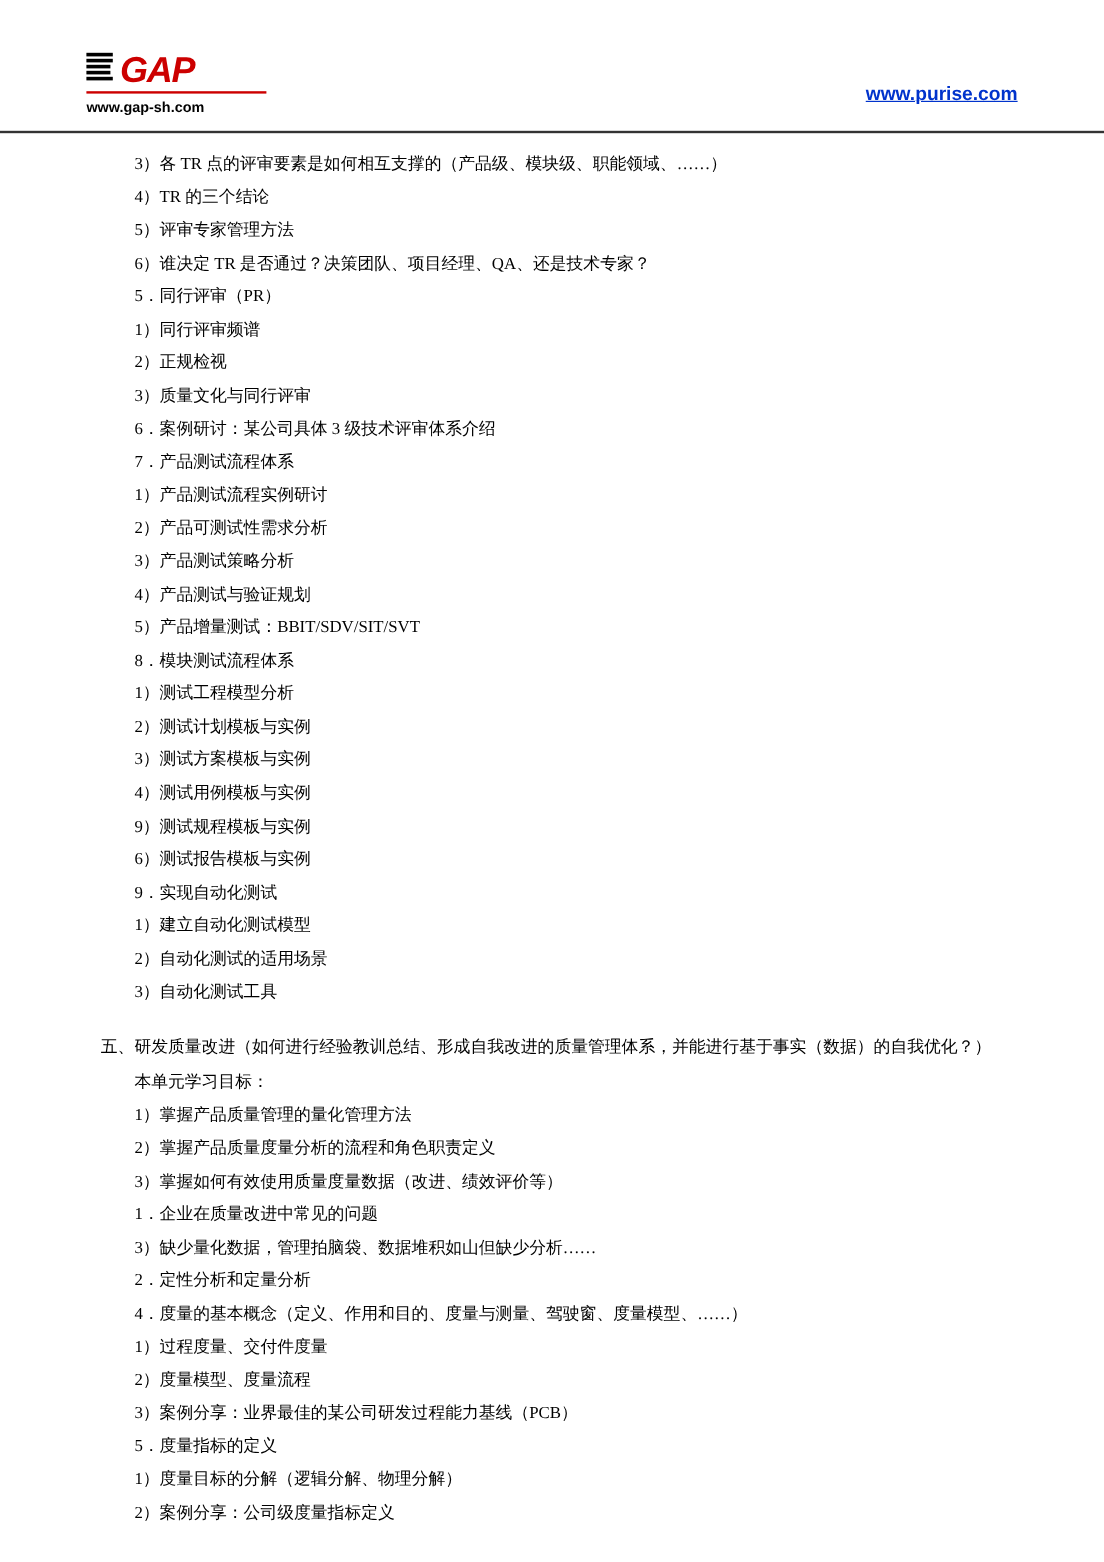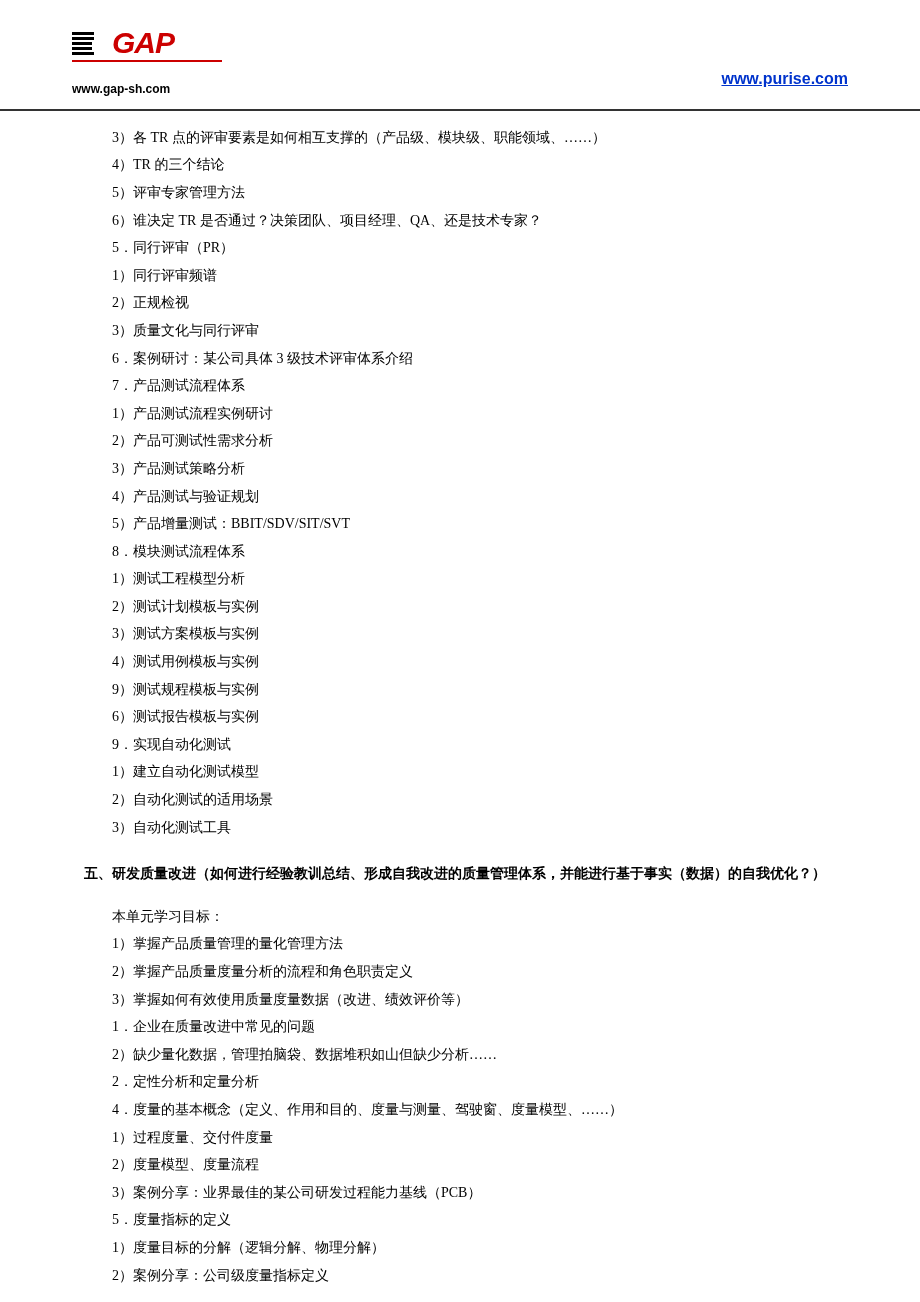--- a/index.html
+++ b/index.html
@@ -19,22 +19,23 @@
       padding: 28px 72px 8px 72px;
       border-bottom: 2px solid #333;
       margin-bottom: 14px;
     }
     .logo-block {
       display: flex;
       flex-direction: column;
     }
     .logo-row {
       display: flex;
-      align-items: center;
-      gap: 16px;
+      align-items: flex-start;
+      gap: 4px;
+      margin-top: 16px;
     }
     .logo-bars {
       display: flex;
       flex-direction: column;
       gap: 2px;
     }
     .logo-bars span {
       display: block;
       width: 22px;
       height: 3px;
@@ -58,42 +59,42 @@
       height: 2px;
       background: #c00;
       width: 150px;
       margin-top: 2px;
     }
     .logo-url {
       font-family: Arial, sans-serif;
       font-size: 12px;
       font-weight: bold;
       color: #000;
-      margin-top: 16px;
+      margin-top: 0;
     }
     .right-url {
       font-family: Arial, sans-serif;
       font-size: 16px;
       font-weight: bold;
       color: #0033cc;
       text-decoration: underline;
       padding-bottom: 6px;
     }
     .content {
       padding: 0 84px 40px 84px;
     }
     .line {
       text-indent: 2em;
       margin-bottom: 1px;
     }
     .heading {
-      font-weight: bold;
+      font-weight: normal;
       text-indent: 0;
       margin-top: 20px;
-      margin-bottom: 16px;
+      margin-bottom: 2px;
     }
   </style>
 </head>
 <body>
 
 <div class="header">
   <div class="logo-block">
     <div class="logo-row">
       <div class="logo-bars">
         <span></span>
@@ -141,21 +142,21 @@
   </div>
 
   <div class="heading">五、研发质量改进（如何进行经验教训总结、形成自我改进的质量管理体系，并能进行基于事实（数据）的自我优化？）</div>
 
   <div>
     <div class="line">本单元学习目标：</div>
     <div class="line">1）掌握产品质量管理的量化管理方法</div>
     <div class="line">2）掌握产品质量度量分析的流程和角色职责定义</div>
     <div class="line">3）掌握如何有效使用质量度量数据（改进、绩效评价等）</div>
     <div class="line">1．企业在质量改进中常见的问题</div>
-    <div class="line">2）缺少量化数据，管理拍脑袋、数据堆积如山但缺少分析……</div>
+    <div class="line">3）缺少量化数据，管理拍脑袋、数据堆积如山但缺少分析……</div>
     <div class="line">2．定性分析和定量分析</div>
     <div class="line">4．度量的基本概念（定义、作用和目的、度量与测量、驾驶窗、度量模型、……）</div>
     <div class="line">1）过程度量、交付件度量</div>
     <div class="line">2）度量模型、度量流程</div>
     <div class="line">3）案例分享：业界最佳的某公司研发过程能力基线（PCB）</div>
     <div class="line">5．度量指标的定义</div>
     <div class="line">1）度量目标的分解（逻辑分解、物理分解）</div>
     <div class="line">2）案例分享：公司级度量指标定义</div>
   </div>
 </div>

